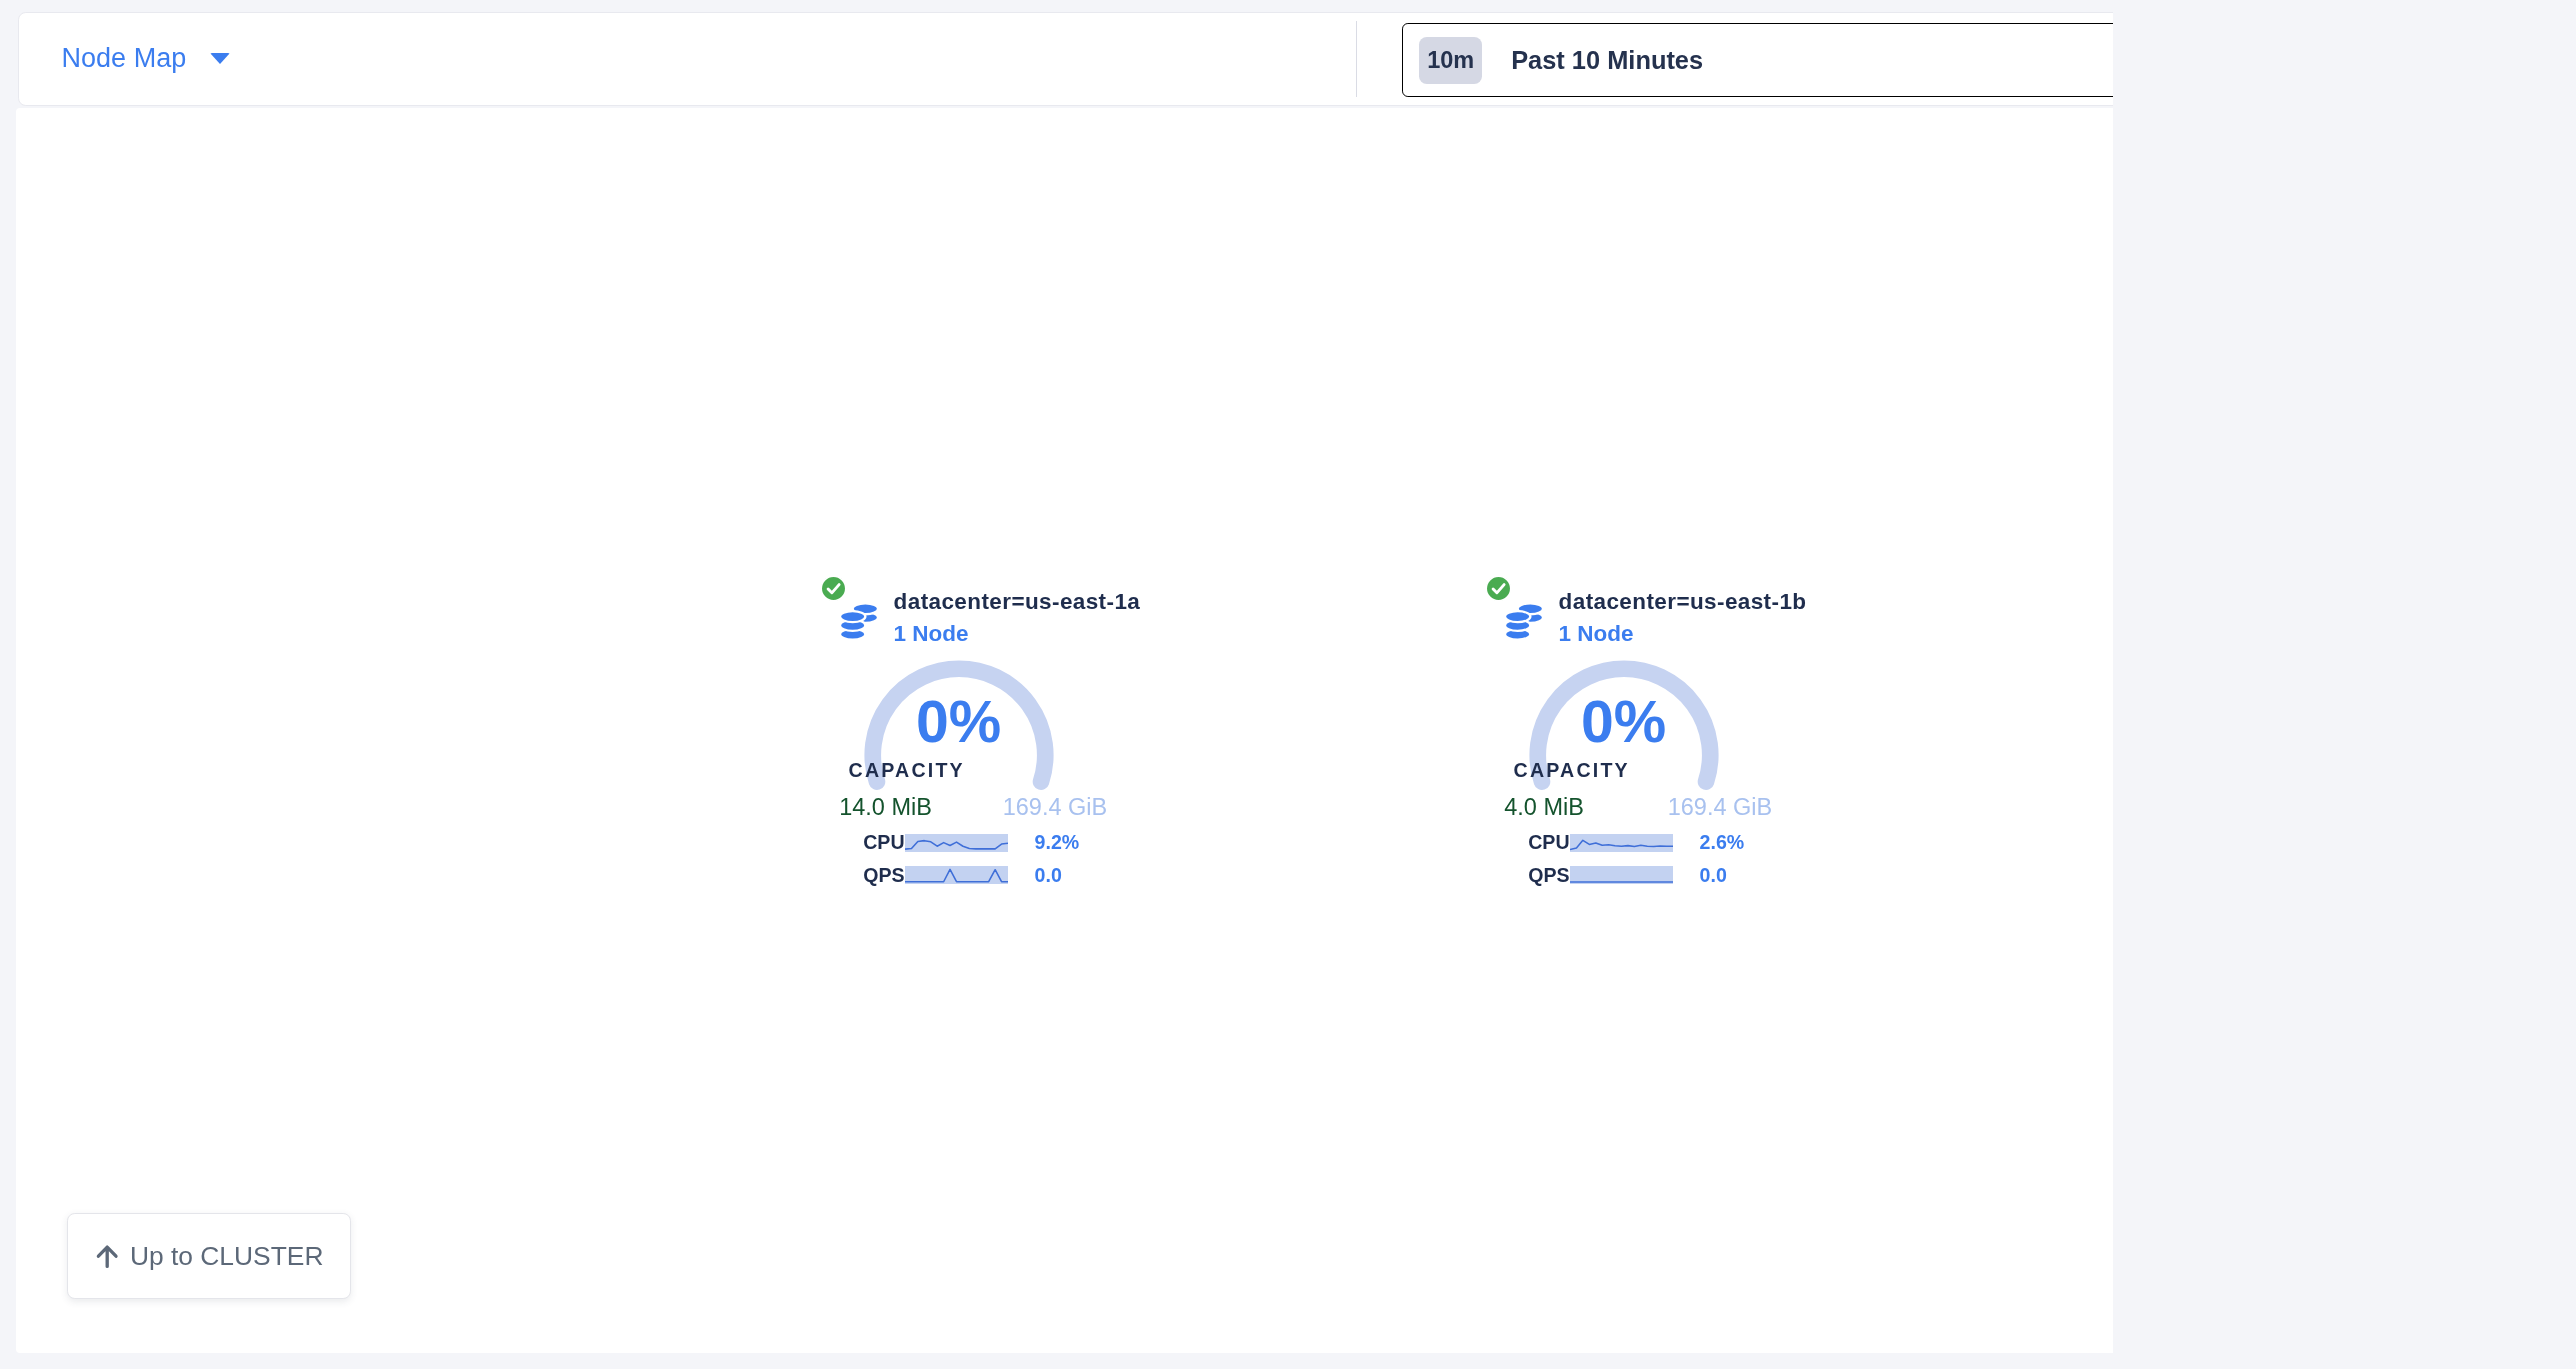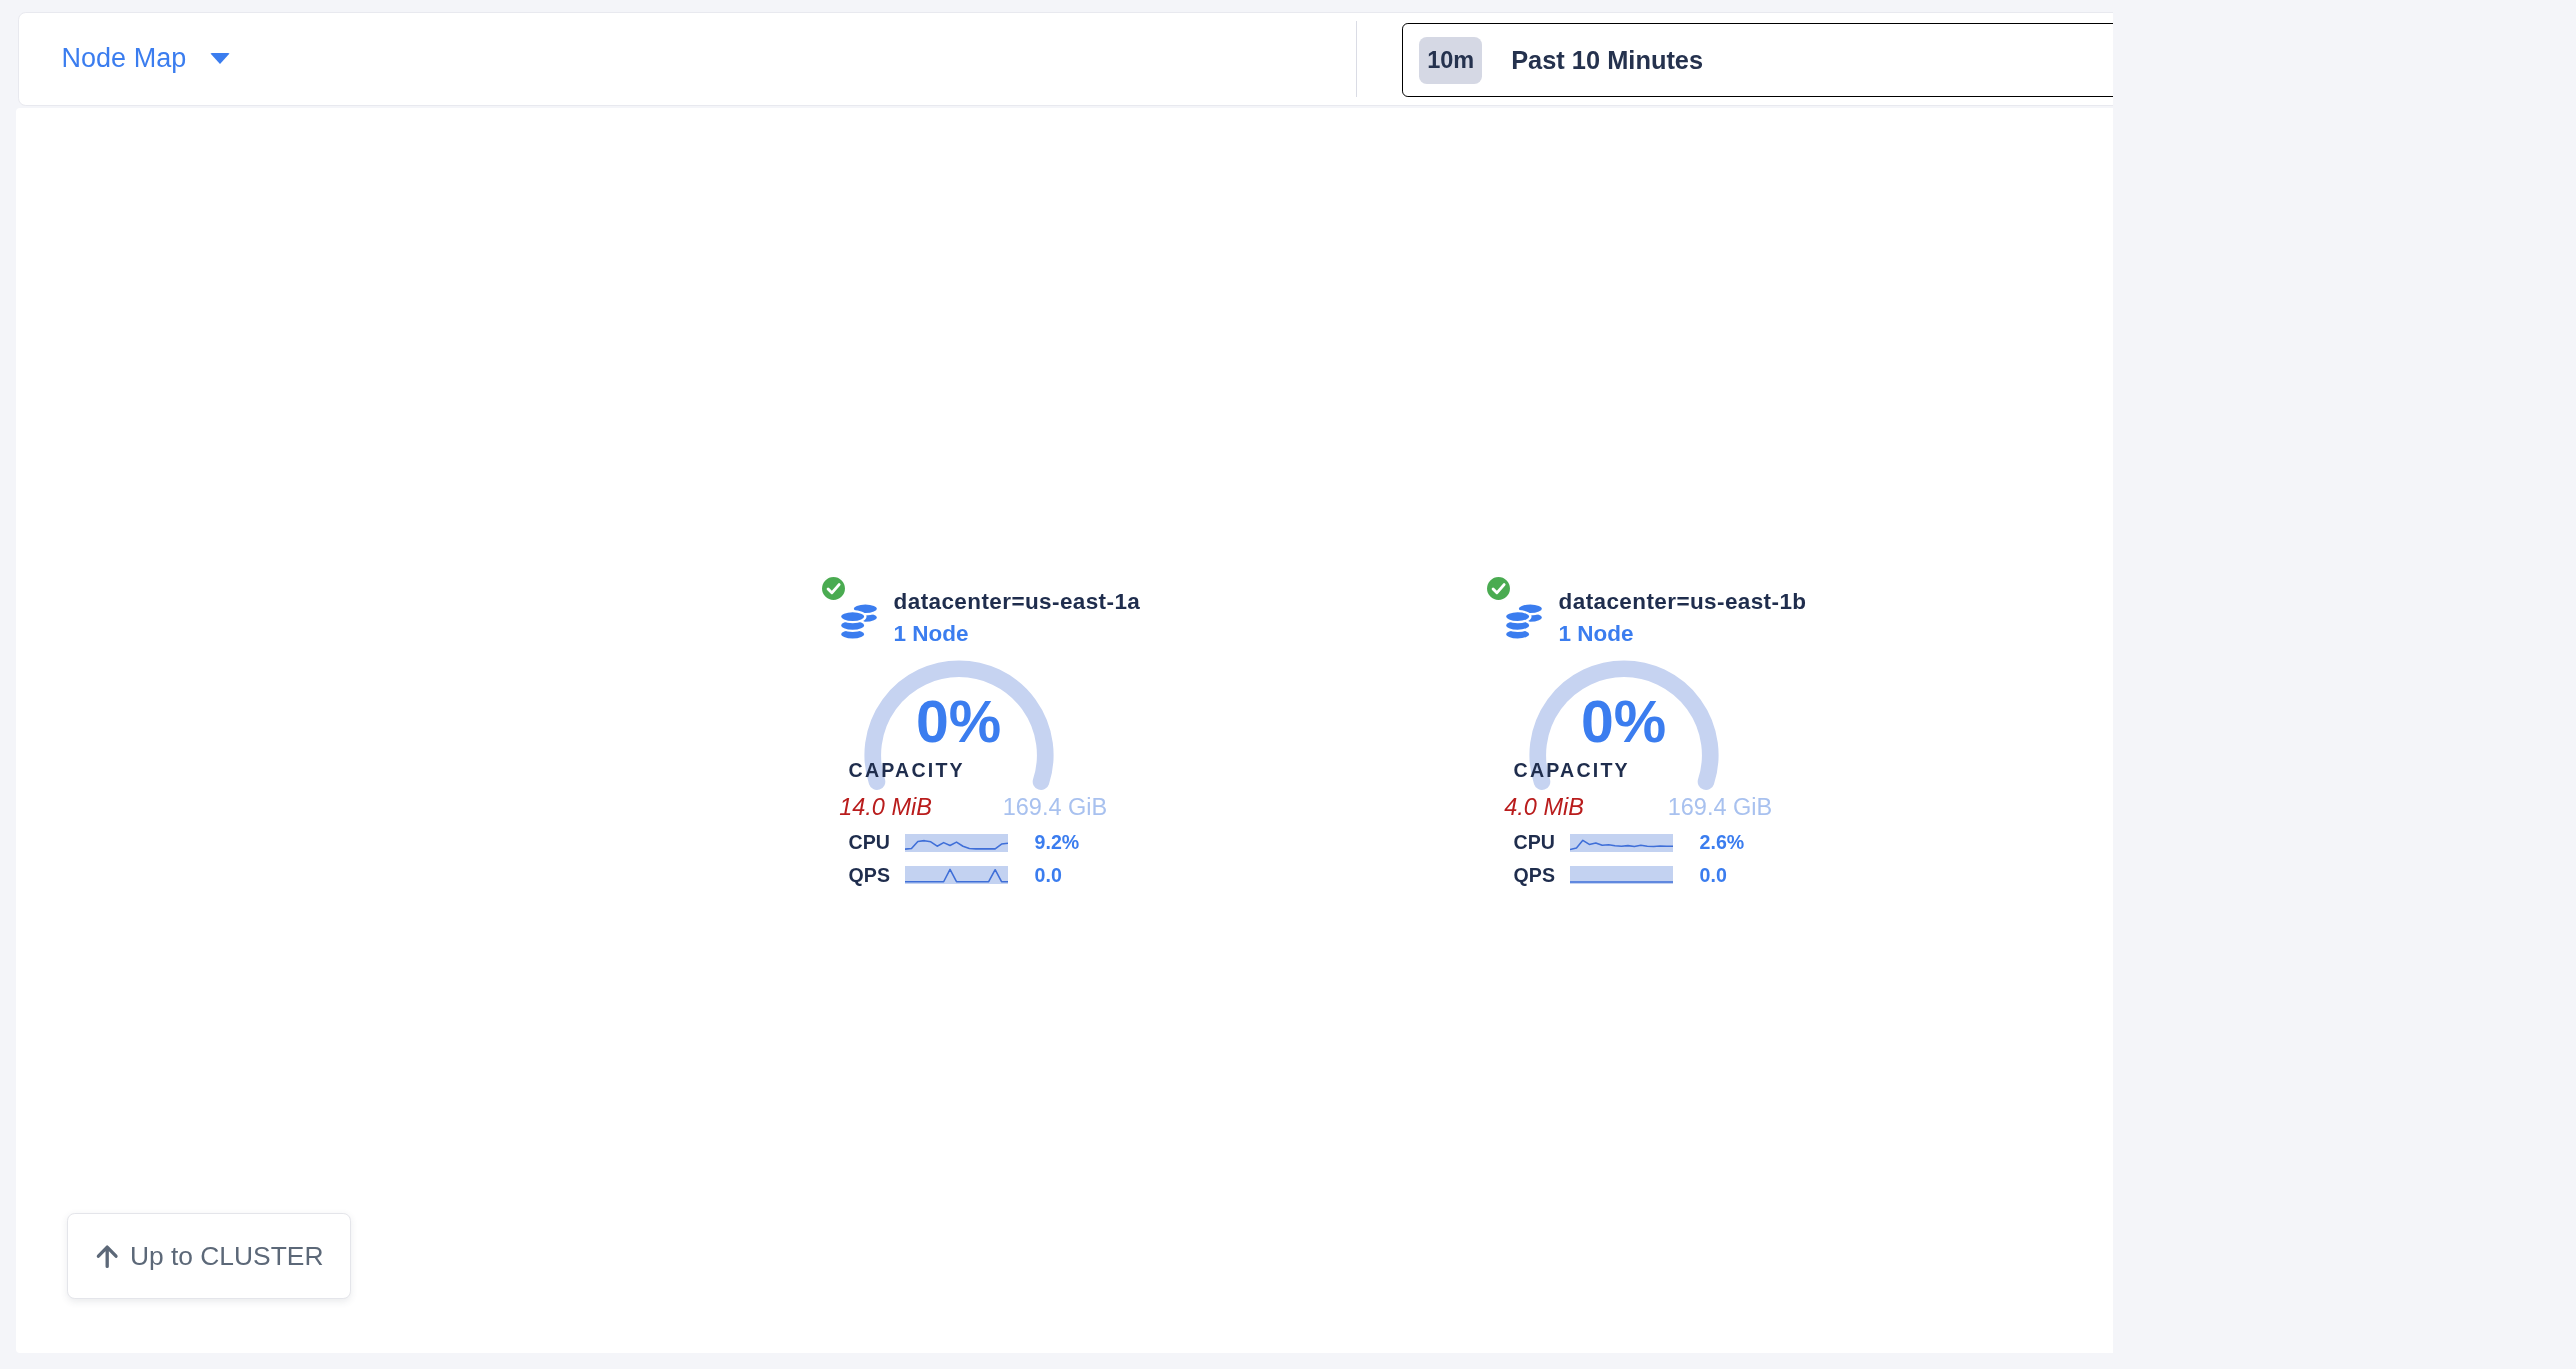--- a/index.html
+++ b/index.html
@@ -80,25 +80,25 @@
     font-size:59px; font-weight:700; color:#3b7def; line-height:61px;
   }
   .gauge-cap {
     position:absolute; left:29px; top:184px; width:219px; 
     font-size:19.6px; font-weight:700; color:#1f2d4d; letter-spacing:2.2px;
   }
   .range-row {
     position:absolute; left:19.6px; top:219px; width:268px;
     display:flex; justify-content:space-between; font-size:23.5px; font-weight:500;
   }
-  .range-used  { color:#b91c1c;font-style:italic; }
+  .range-used  { color:#14532d; }
   .range-total { color:#a8c1ef; }
   .stat-rows { position:absolute; left:29px; top:258px; }
   .stat-row { display:flex; align-items:center; height:19.6px; margin-bottom:12.7px; }
-  .stat-label { width:56px; font-size:19.6px; font-weight:700; color:#1f2d4d; }
+  .stat-label { width:56px; font-size:19.6px; font-weight:700; color:#1f2d4d;text-align:right; }
   .spark { background:#c3d2f1; display:block; }
   .stat-value { margin-left:27px; font-size:19.6px; font-weight:700; color:#3b7def; }
   
   .up-button {
     position:absolute; left:51px; top:1105px; width:284px; height:86px;
     background:#fff; border:1px solid #e4e5ea; border-radius:7.8px;
     box-shadow:0 2.9px 7.8px rgba(60,64,90,.10);
     display:flex; align-items:center; justify-content:center; gap:9.8px;
     cursor:pointer;
   }

